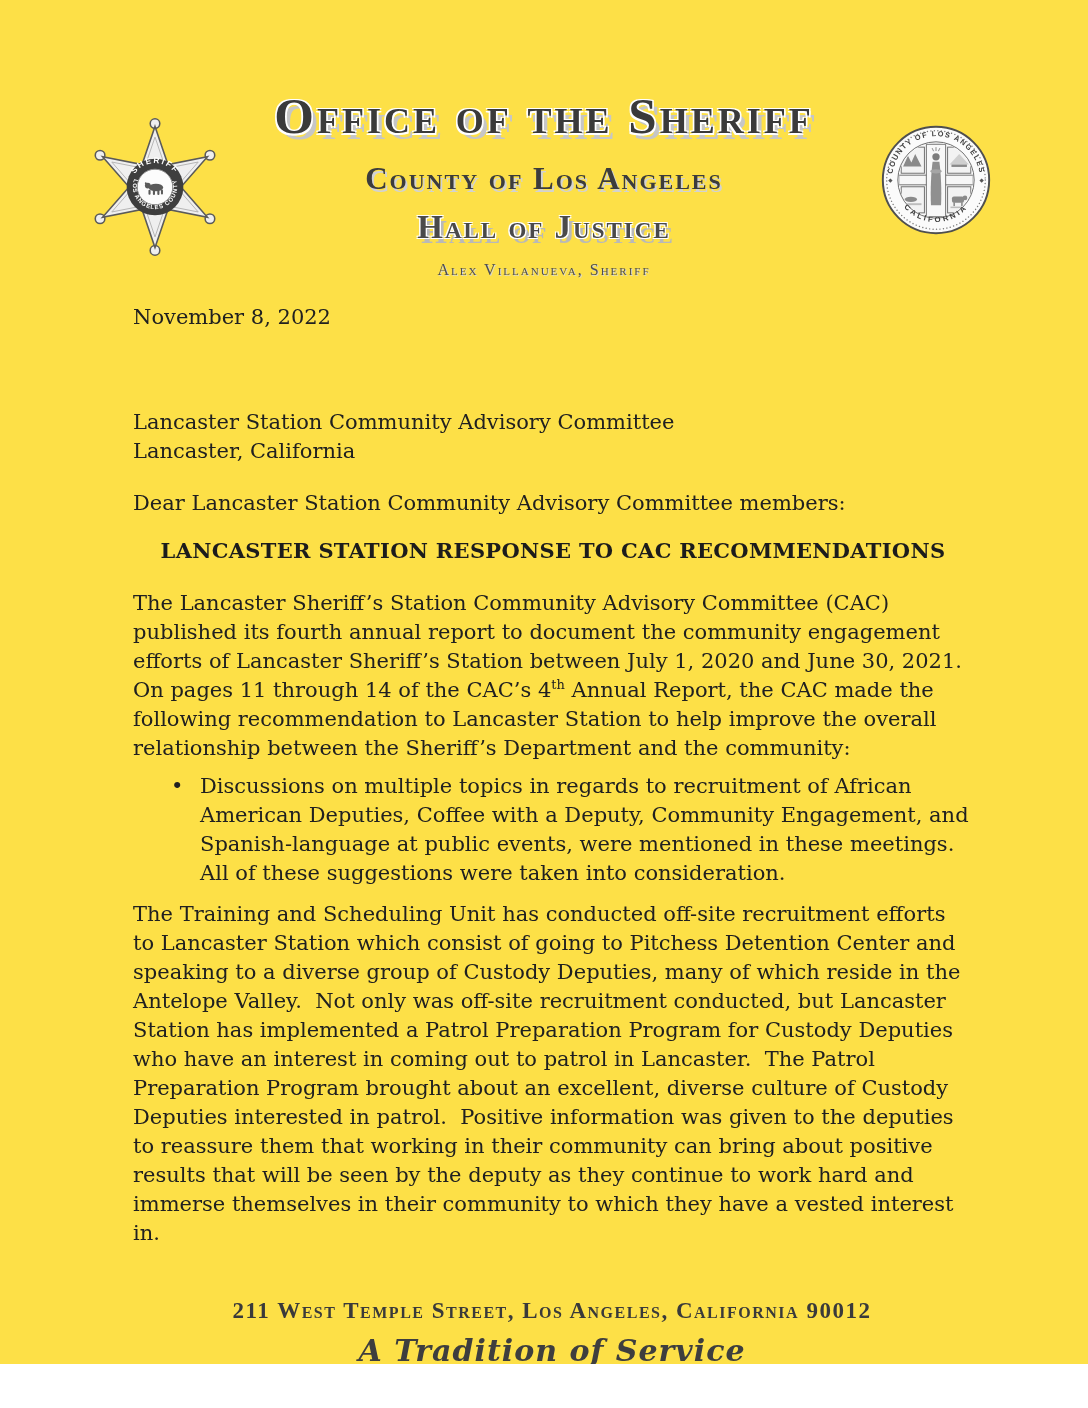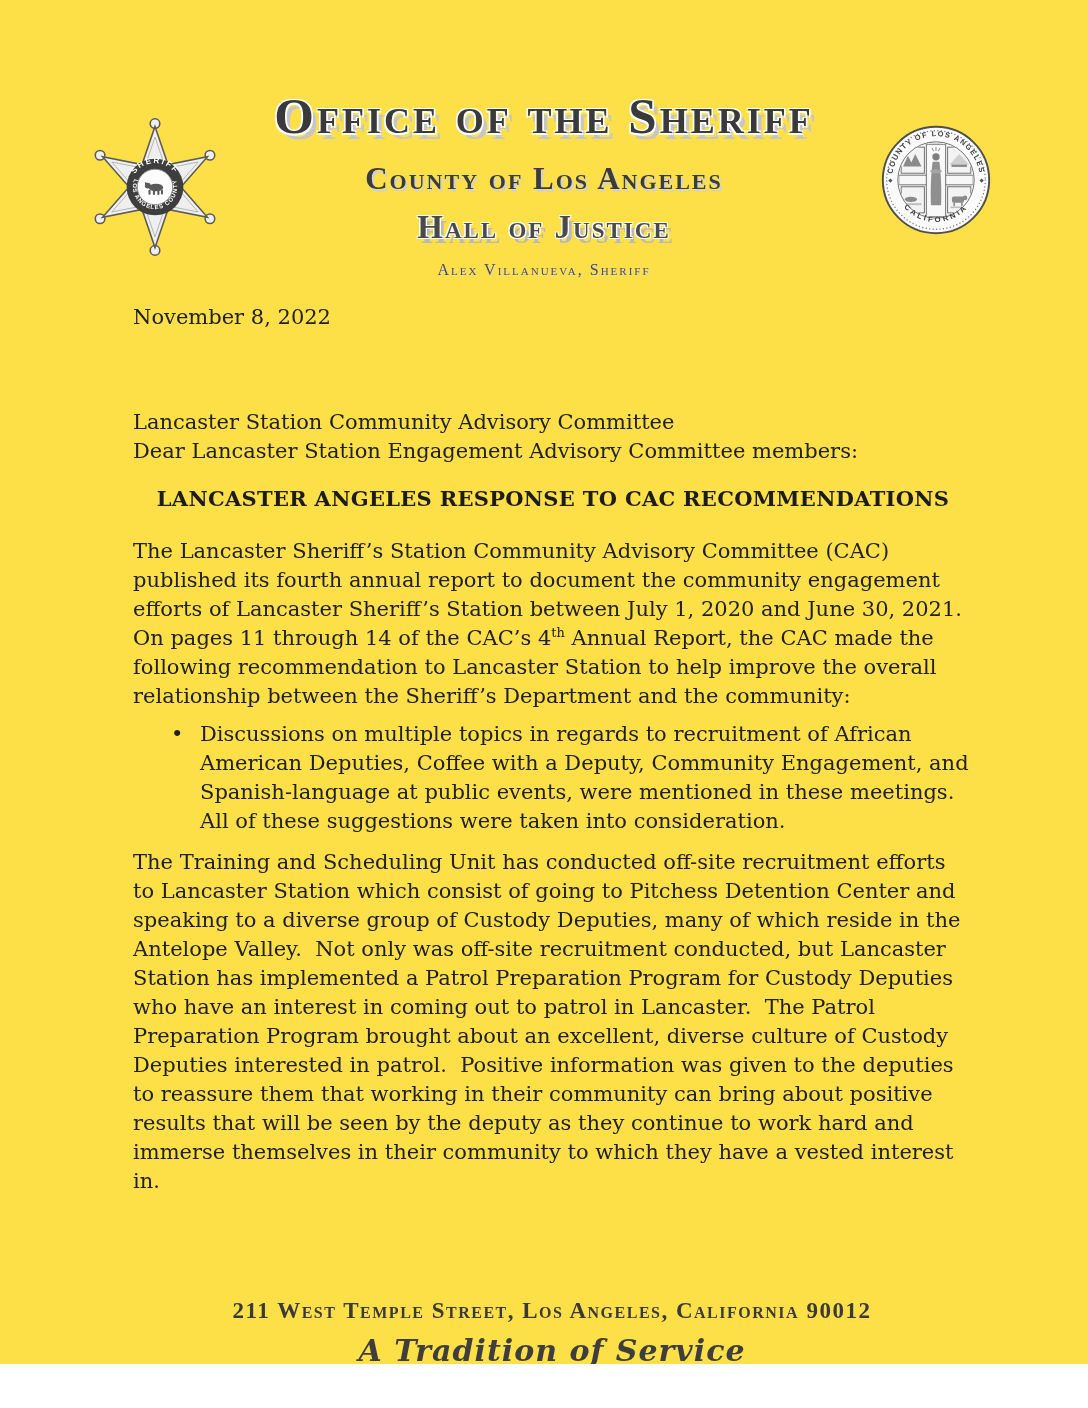--- a/index.html
+++ b/index.html
@@ -72,21 +72,21 @@
   .body-col {
     position: absolute;
     left: 133px; top: 303px;
     width: 840px;
     font-size: 21px;
     line-height: 29px;
     color: #202020;
   }
   .para { white-space: pre-wrap; }
   .date-line   { margin-bottom: 76px; }
-  .recipient   { }
+  .recipient   { margin-bottom: 23px; }
   .salutation  { margin-bottom: 18px; }
   .subject-line {
     margin-bottom: 24px;
     text-align: center;
     font-weight: bold;
     letter-spacing: 0.3px;
     color: #1c1c1c;
   }
   .para1 { margin-bottom: 9px; }
   sup.ordinal { font-size: 13px; line-height: 0; vertical-align: super; }
@@ -226,25 +226,26 @@
         <path d="M0,-34 L0,-30 M-4,-33 L-2.5,-29.8 M4,-33 L2.5,-29.8" stroke="#8a8a8a" stroke-width="1"></path>
       </g>
     </g>
   </svg>
 
   <main class="body-col">
     <p class="para date-line">November 8, 2022</p>
 
     <div class="recipient">
       <p class="para">Lancaster Station Community Advisory Committee</p>
+      <p class="para">Lancaster, California</p>
     </div>
 
-    <p class="para salutation">Dear Lancaster Station Engagement Advisory Committee members:</p>
-
-    <p class="subject-line">LANCASTER ANGELES RESPONSE TO CAC RECOMMENDATIONS</p>
+    <p class="para salutation">Dear Lancaster Station Community Advisory Committee members:</p>
+
+    <p class="subject-line">LANCASTER STATION RESPONSE TO CAC RECOMMENDATIONS</p>
 
     <p class="para para1"><span>The Lancaster Sheriff’s Station Community Advisory Committee (CAC) published its fourth annual report to document the community engagement efforts of Lancaster Sheriff’s Station between July 1, 2020 and June 30, 2021.  On pages 11 through 14 of the CAC’s 4</span><sup class="ordinal">th</sup><span> Annual Report, the CAC made the following recommendation to Lancaster Station to help improve the overall relationship between the Sheriff’s Department and the community:</span></p>
 
     <div class="bullet-list">
       <p class="para bullet-item">Discussions on multiple topics in regards to recruitment of African American Deputies, Coffee with a Deputy, Community Engagement, and Spanish-language at public events, were mentioned in these meetings.  All of these suggestions were taken into consideration.</p>
     </div>
 
     <p class="para">The Training and Scheduling Unit has conducted off-site recruitment efforts to Lancaster Station which consist of going to Pitchess Detention Center and speaking to a diverse group of Custody Deputies, many of which reside in the Antelope Valley.  Not only was off-site recruitment conducted, but Lancaster Station has implemented a Patrol Preparation Program for Custody Deputies who have an interest in coming out to patrol in Lancaster.  The Patrol Preparation Program brought about an excellent, diverse culture of Custody Deputies interested in patrol.  Positive information was given to the deputies to reassure them that working in their community can bring about positive results that will be seen by the deputy as they continue to work hard and immerse themselves in their community to which they have a vested interest in.</p>
   </main>
 

